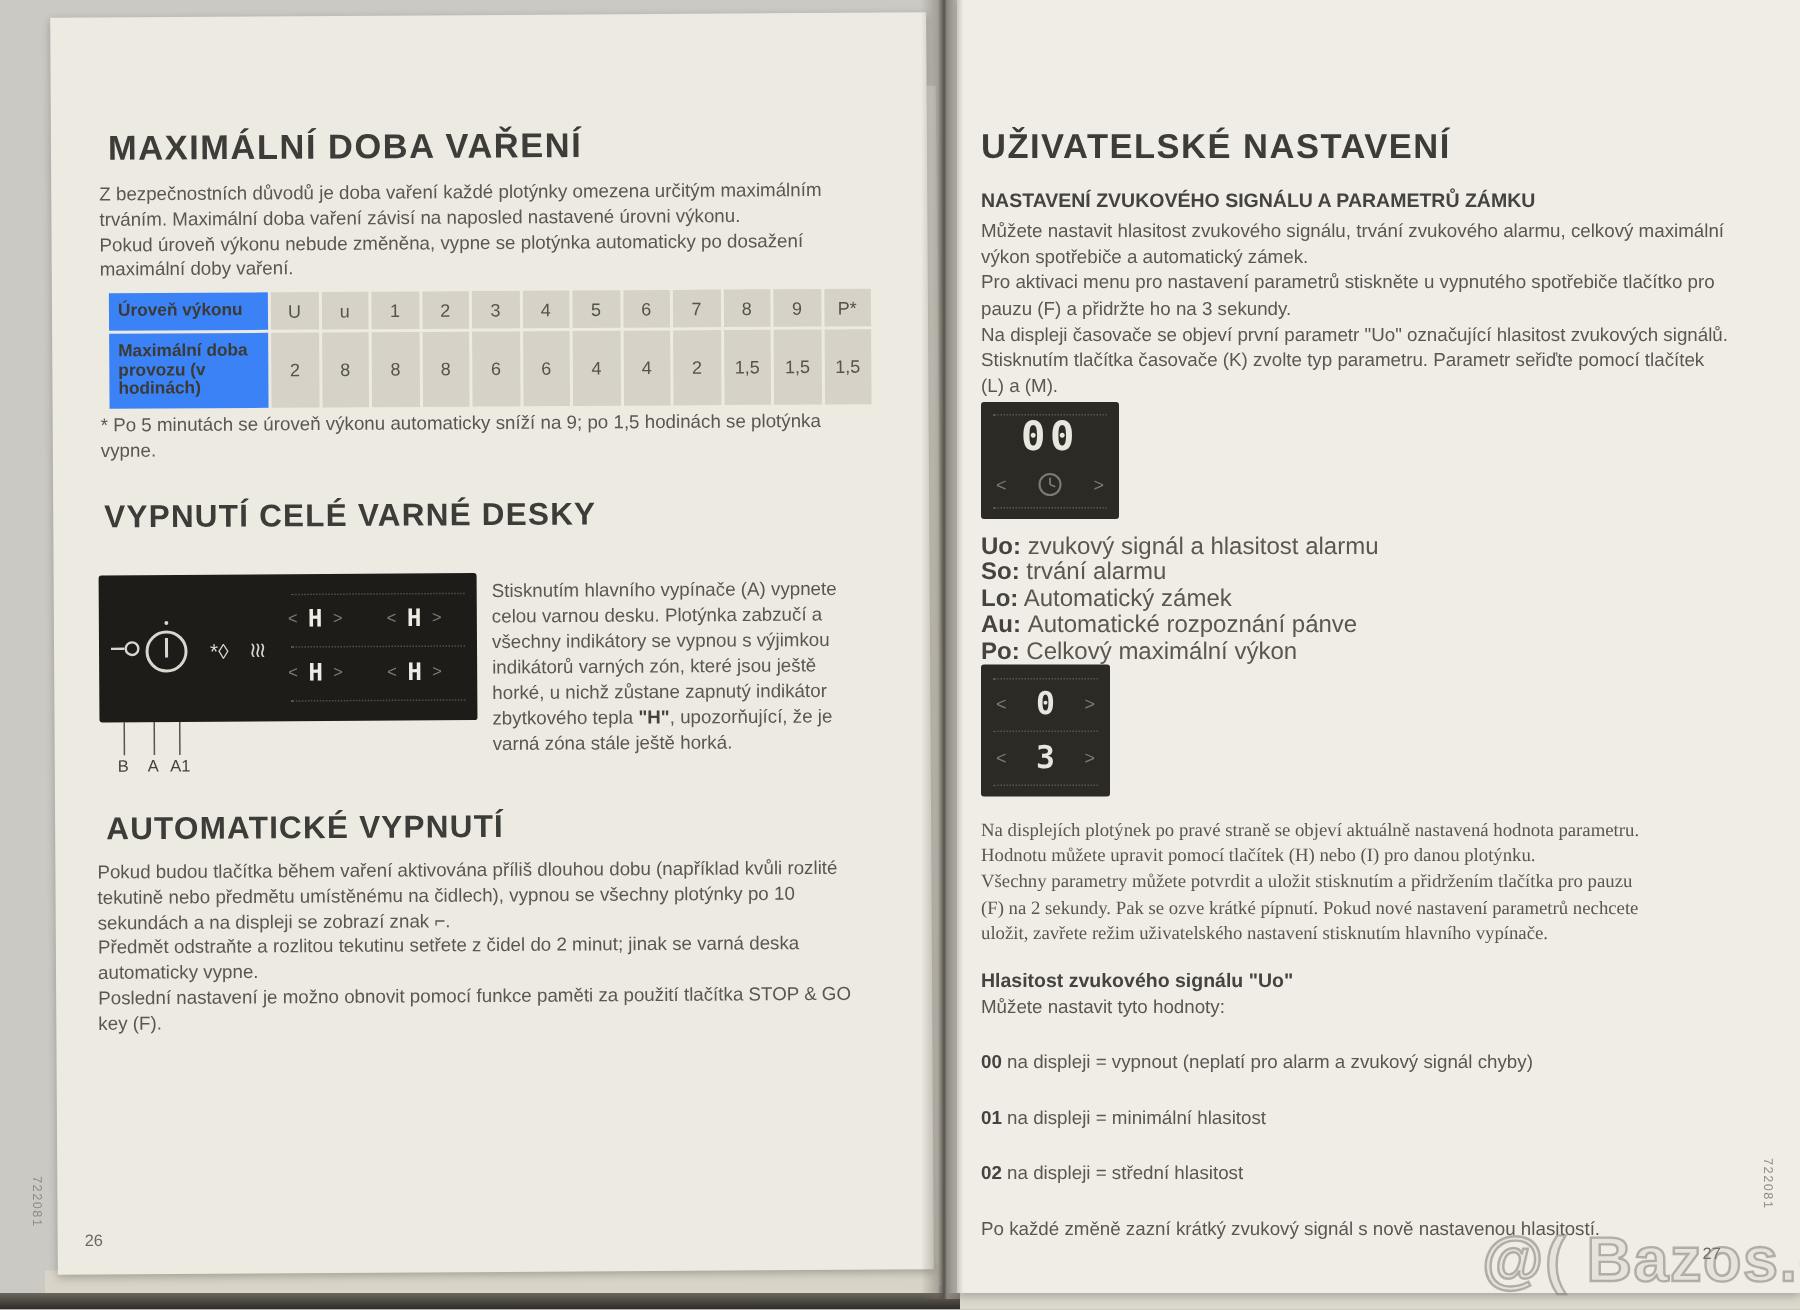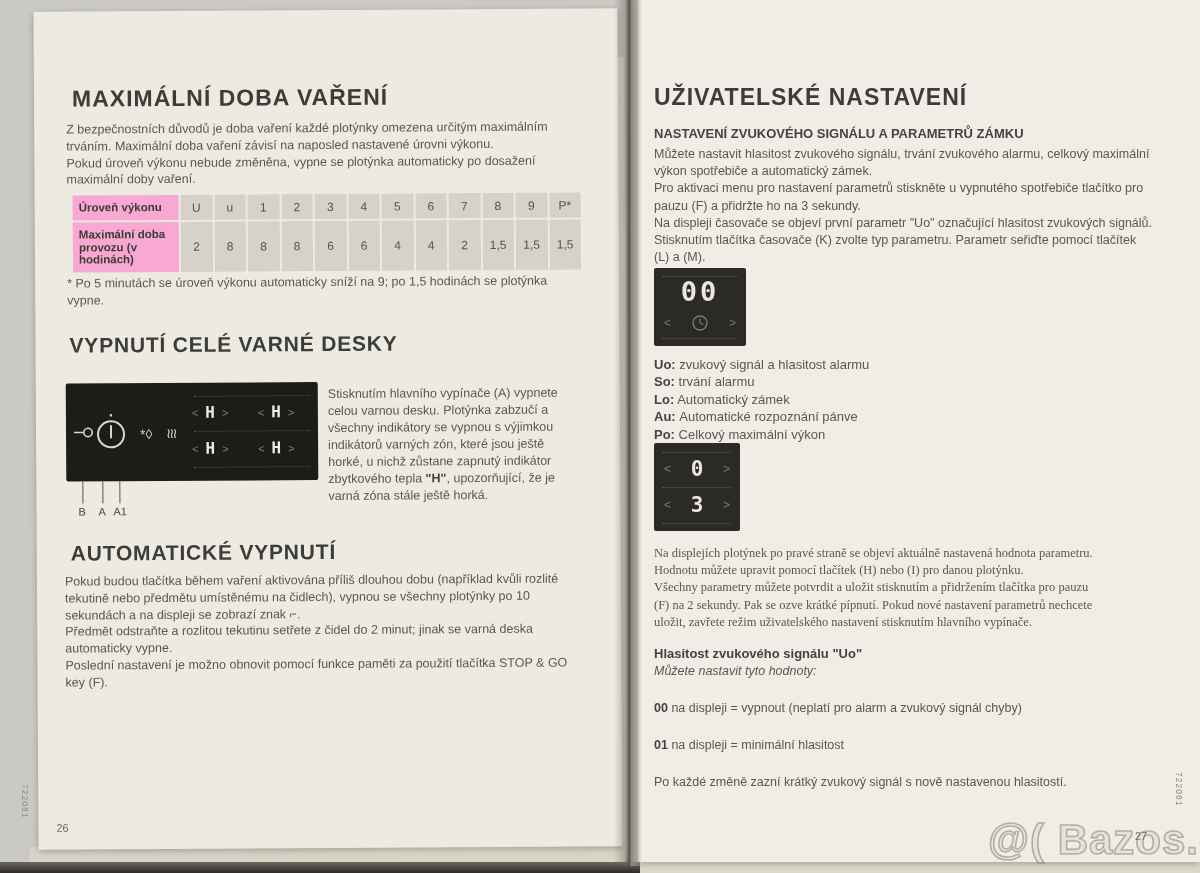--- a/index.html
+++ b/index.html
@@ -22,42 +22,42 @@
   .h2{font-weight:bold;color:#3c3c38;font-size:21px;letter-spacing:0.8px;}
   .body-txt{color:#5a5751;font-size:12.5px;line-height:16.8px;}
   .ml{white-space:pre-line;}
   .bold{font-weight:bold;color:#45433e;}
   .abs{position:absolute;}
   .pagenum{font-size:11px;color:#6b6962;}
   .edge-code{position:absolute;font-size:8.5px;color:#8e8b82;letter-spacing:1px;transform:rotate(90deg);width:42px;}
 
   
   .lvl-table{display:grid;grid-template-columns:106px repeat(12,1fr);grid-template-rows:25px 50px;gap:2px;width:508px;}
-  .lvl-table .hdr{background:#f9a8d4;color:#3b3a35;font-weight:bold;font-size:11.5px;display:flex;align-items:center;padding-left:6px;line-height:12.5px;}
+  .lvl-table .hdr{background:#3b82f6;color:#3b3a35;font-weight:bold;font-size:11.5px;display:flex;align-items:center;padding-left:6px;line-height:12.5px;}
   .lvl-table .cell{background:#d6d2c8;color:#54524b;font-size:12px;display:flex;align-items:center;justify-content:center;}
 
   
   .hob-panel{position:absolute;background:#1d1c19;border-radius:2px;}
   .hob-dotted{position:absolute;border-top:1px dotted rgba(220,215,205,0.28);height:0;}
   .hob-h-group{position:absolute;display:flex;align-items:center;gap:7px;}
   .hob-chev{color:#817d73;font-size:11px;line-height:1;}
   .hob-H{color:#efece4;font-weight:bold;font-size:16px;line-height:1;font-family:"DejaVu Sans Mono",monospace;}
   .hob-icon-txt{position:absolute;color:#d9d6cd;font-size:13px;line-height:1;}
   .leader{position:absolute;width:1px;background:#57554f;}
   .panel-label{position:absolute;font-size:11px;color:#45433e;}
 
   
   .disp{position:absolute;background:#2b2a25;border-radius:2px;}
   .seg{color:#e9e6de;font-family:"DejaVu Sans Mono",monospace;font-weight:bold;}
   .disp-chev{color:#7d7a70;font-size:12px;}
   .disp-row{position:absolute;display:flex;align-items:center;justify-content:space-between;}
   .disp-dotted{position:absolute;border-top:1px dotted rgba(220,215,205,0.25);height:0;}
 
   
-  .param-line{line-height:17.4px;font-size:13px;color:#5a5751;}
+  .param-line{line-height:17.4px;font-size:16px;color:#5a5751;}
   .vol-line{line-height:17px;font-size:12.5px;color:#5a5751;margin-top:20px;}
 
   
   #watermark{position:absolute;left:988px;top:816px;font-size:42px;font-weight:bold;letter-spacing:1px;
     color:rgba(150,147,139,0.10);-webkit-text-stroke:1.6px rgba(128,125,117,0.55);white-space:nowrap;}
 </style>
 </head>
 <body>
 
 <div id="scan">
@@ -239,25 +239,26 @@
       <div class="disp-dotted" style="left:8px;top:80px;width:70px;"></div>
     </div>
 
     <div class="abs body-txt ml" style="left:16px;top:545px;width:524px;line-height:17.2px;font-family:Liberation Serif, serif;">Na displejích plotýnek po pravé straně se objeví aktuálně nastavená hodnota parametru.
 Hodnotu můžete upravit pomocí tlačítek (H) nebo (I) pro danou plotýnku.
 Všechny parametry můžete potvrdit a uložit stisknutím a přidržením tlačítka pro pauzu
 (F) na 2 sekundy. Pak se ozve krátké pípnutí. Pokud nové nastavení parametrů nechcete
 uložit, zavřete režim uživatelského nastavení stisknutím hlavního vypínače.</div>
 
     <div class="abs bold" style="left:16px;top:646px;font-size:13px;">Hlasitost zvukového signálu "Uo"</div>
-    <div class="abs body-txt" style="left:16px;top:663px;font-style:italic;">Můžete nastavit tyto hodnoty:</div>
+    <div class="abs body-txt" style="left:16px;top:663px;">Můžete nastavit tyto hodnoty:</div>
 
     <div class="abs" style="left:16px;top:680px;">
       <div class="vol-line"><span class="bold">00</span> <span>na displeji = vypnout (neplatí pro alarm a zvukový signál chyby)</span></div>
       <div class="vol-line"><span class="bold">01</span>&nbsp;<span>na displeji = minimální hlasitost</span></div>
+      <div class="vol-line"><span class="bold">02</span> <span>na displeji = střední hlasitost</span></div>
       <div class="vol-line">Po každé změně zazní krátký zvukový signál s nově nastavenou hlasitostí.</div>
     </div>
 
     <div class="abs pagenum" style="left:497px;top:830px;">27</div>
   </div>
 
   <div class="edge-code" style="left:1158px;top:788px;">722081</div>
 
   <div id="gutter"></div>
 

